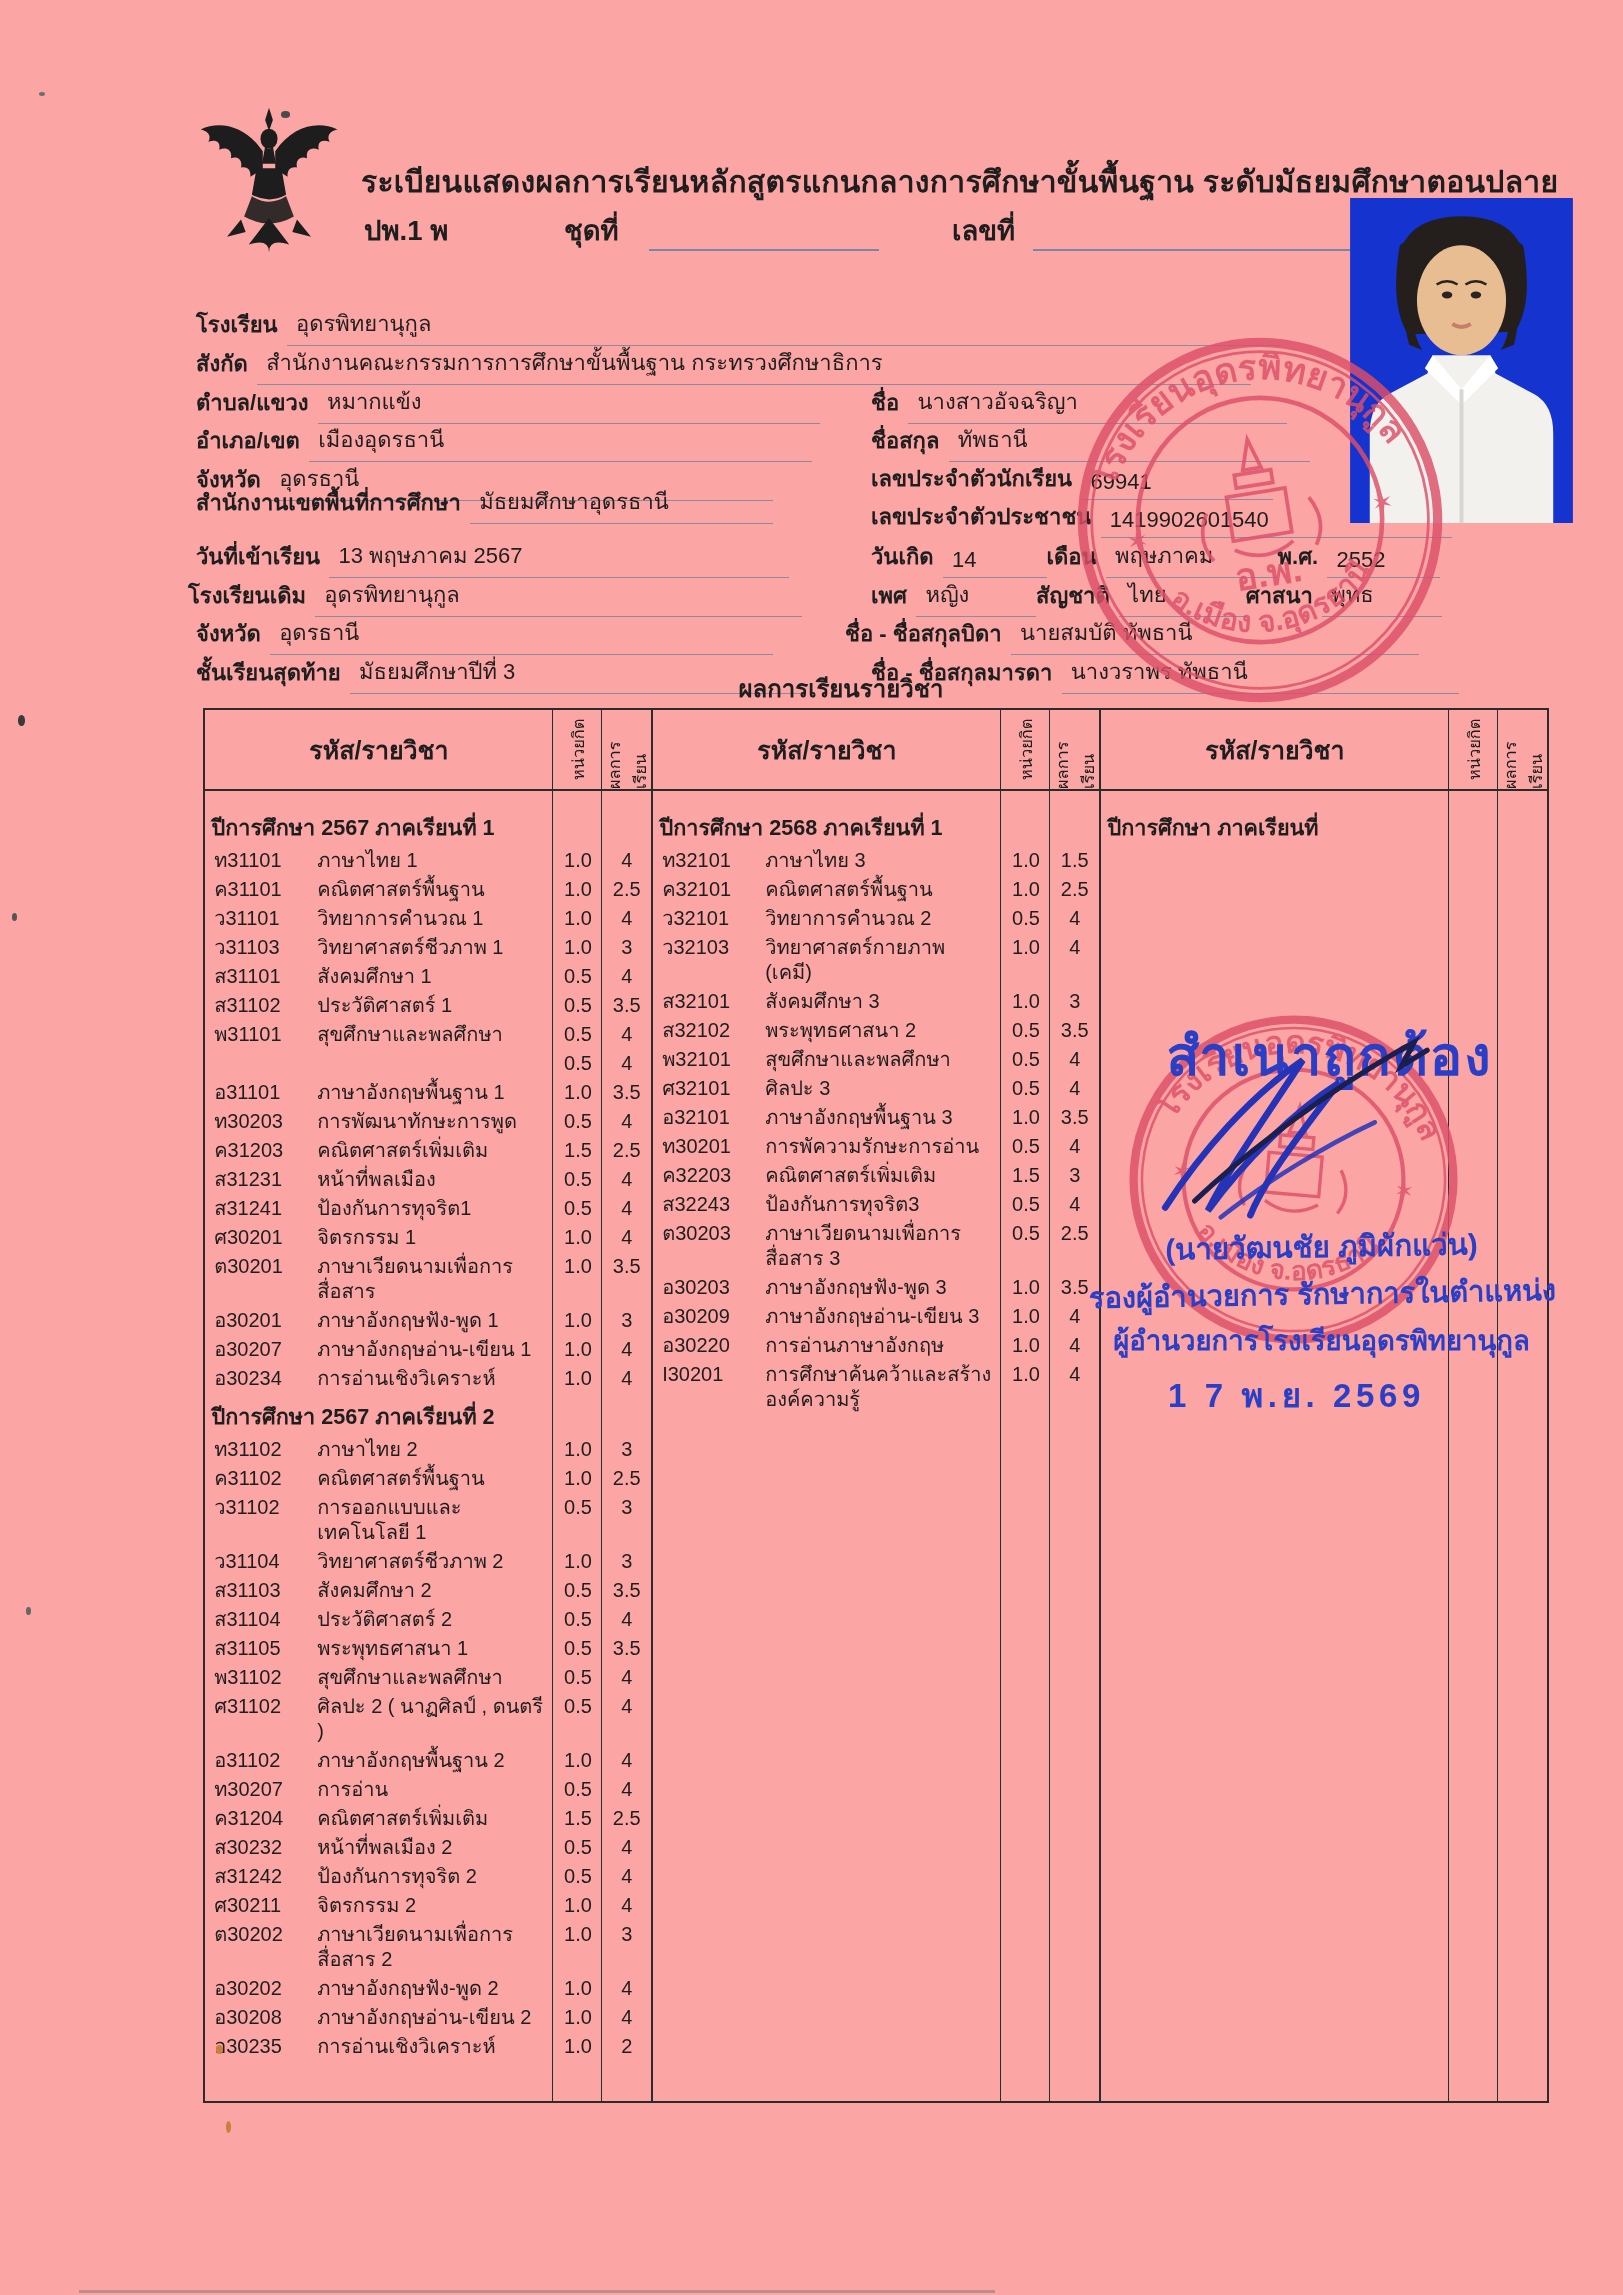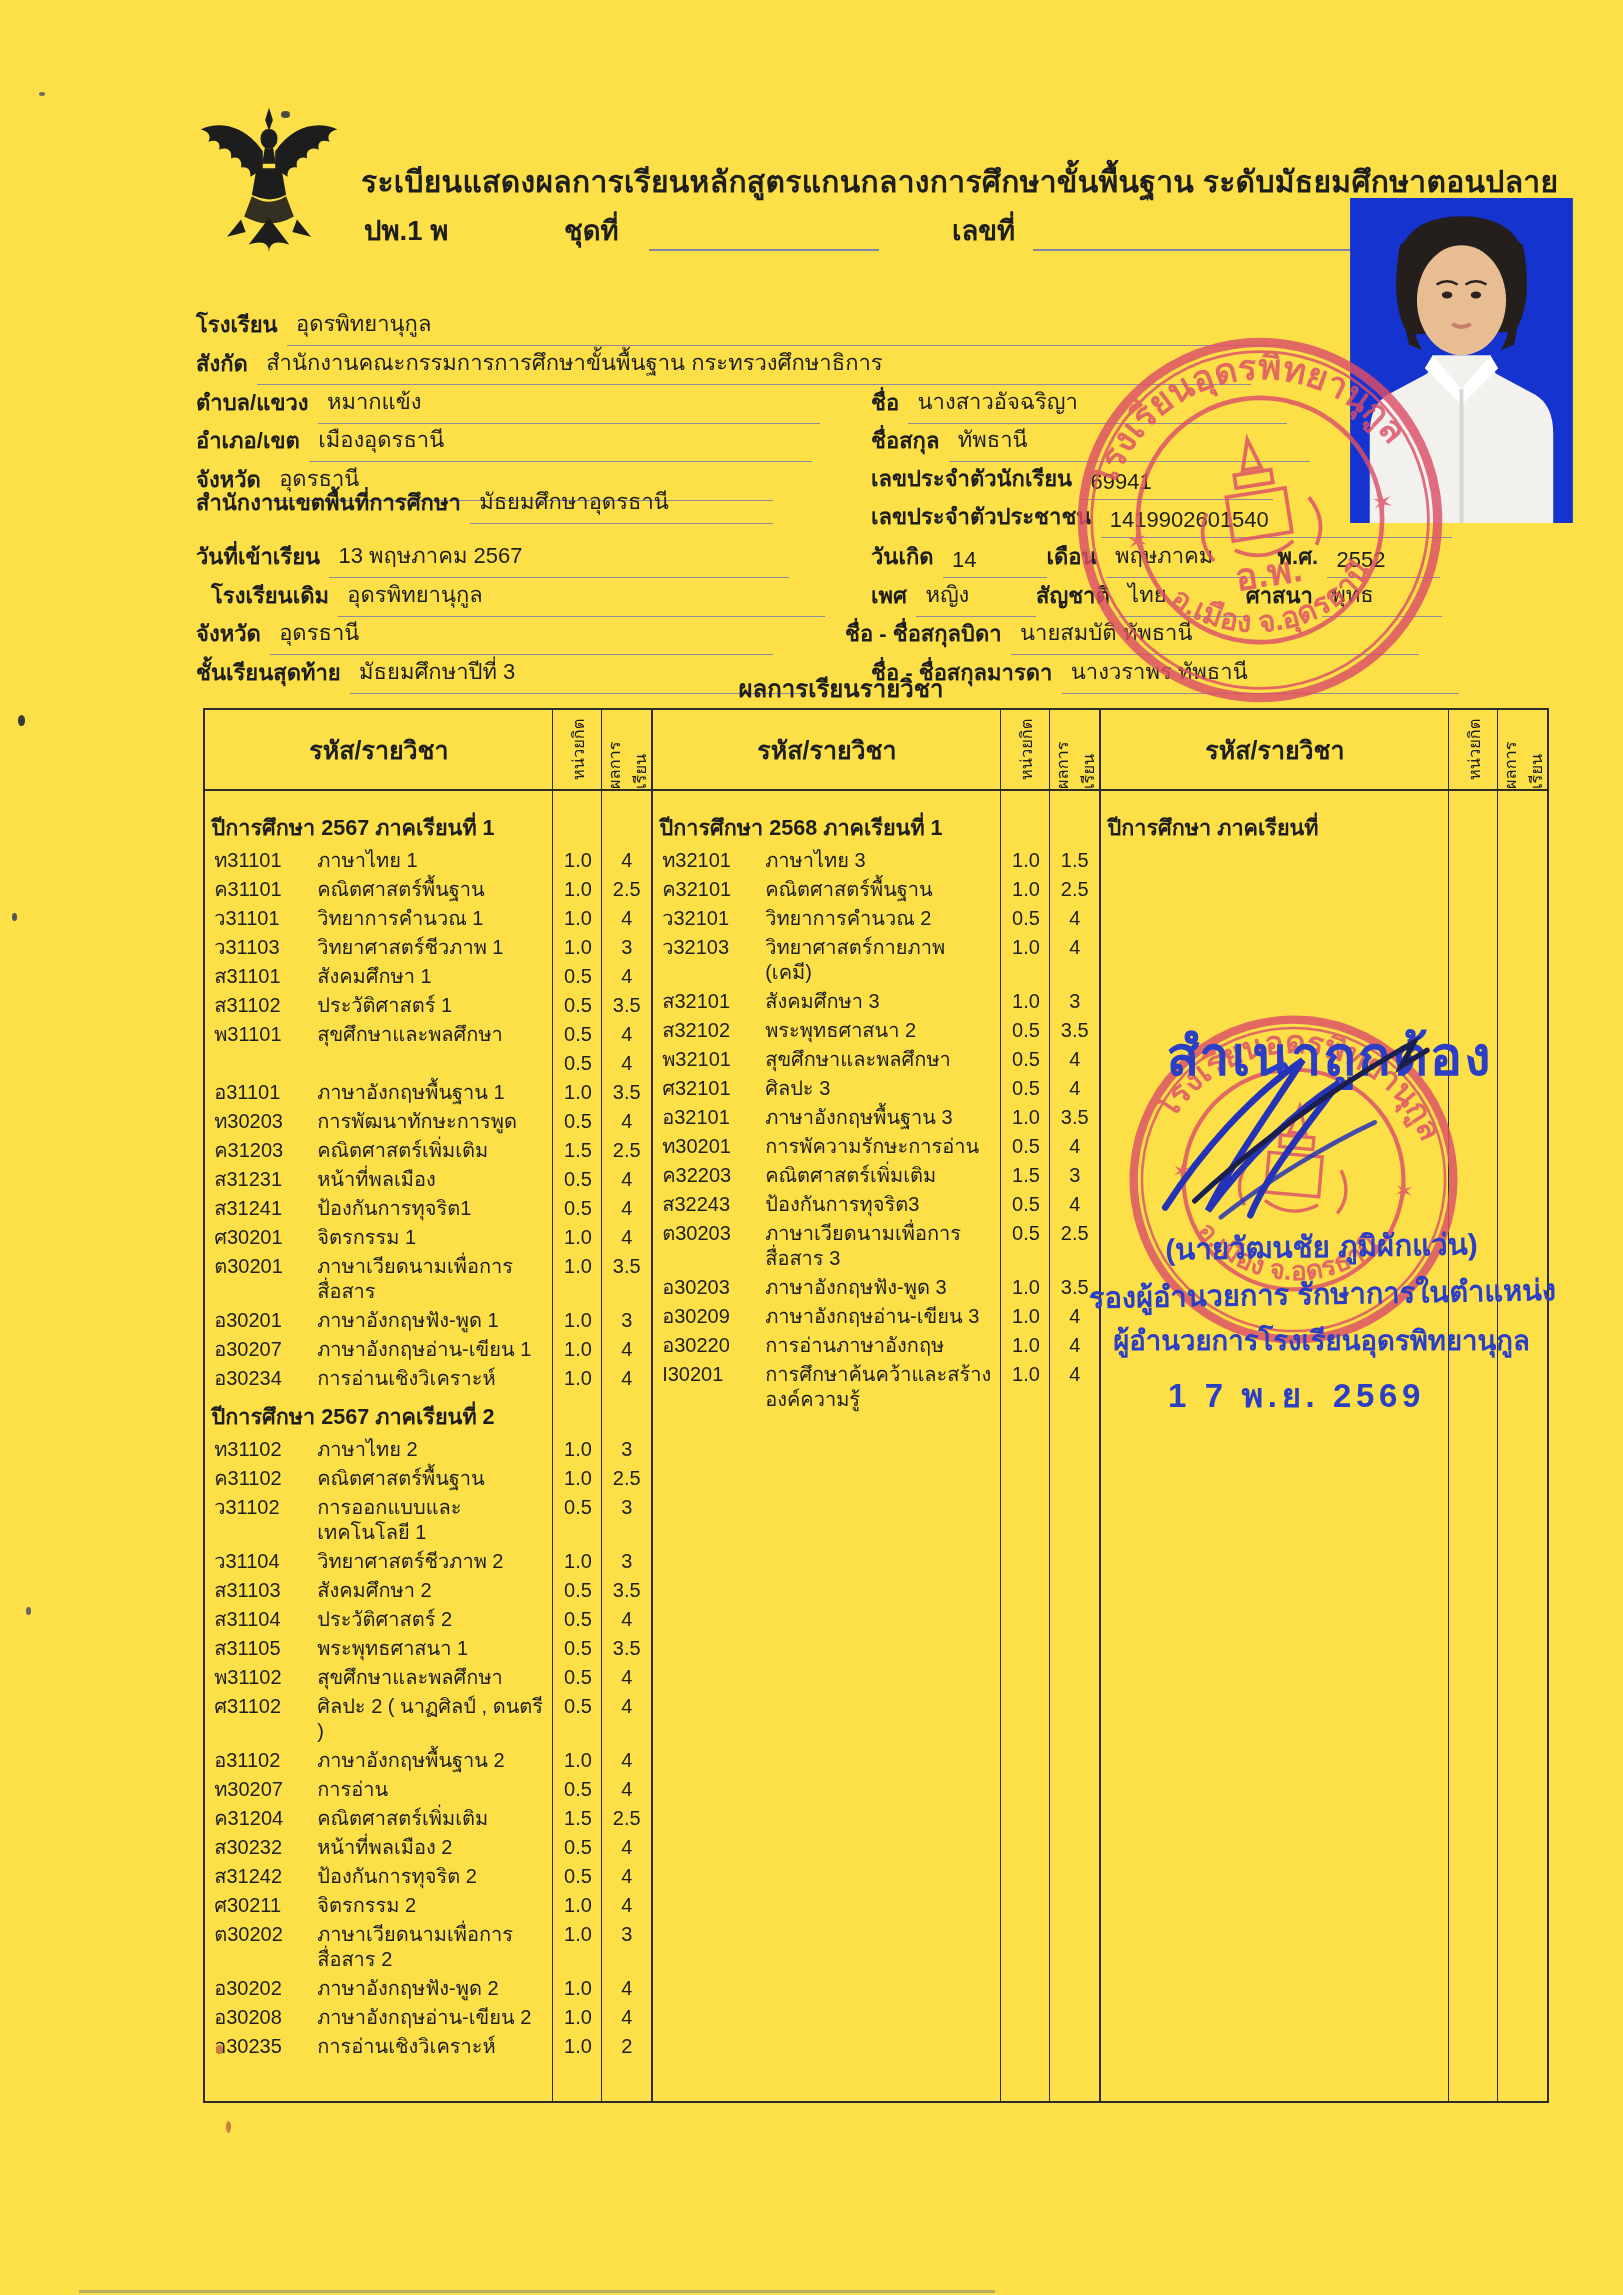--- a/index.html
+++ b/index.html
@@ -1,18 +1,18 @@
 <!DOCTYPE html>
 <html style="font-size:10.5px"><head>
 <meta charset="utf-8">
 <style>
   html,body{margin:0;padding:0;background:#555;}
   .page{
     position:relative; width:1623px; height:2295px; margin:0 auto;
-    background:#fde047; overflow:hidden;
+    background:#fca5a5; overflow:hidden;
     font-family:"Liberation Sans","DejaVu Sans",sans-serif;
     color:#1e1e1e;
   }
   
   .emblem{position:absolute; left:191px; top:103px; width:156px; height:171px;}
   .doc-title{position:absolute; left:361px; top:158px; width:1231px;
     font-size:30px; font-weight:bold; letter-spacing:0.3px; white-space:nowrap;}
   .form-row{position:absolute; left:0; top:208px; width:1623px; height:52px; font-size:27.5px;text-align:right;}
   .form-code{position:absolute; left:364px; top:0; font-weight:bold;}
   .set-label{position:absolute; left:564px; top:0; font-weight:bold;}
@@ -113,21 +113,21 @@
         <span class="fvalue" style="width: 491px;">อุดรธานี</span>
       </div>
       <div class="info-row" style="left: 196px; top: 484px;">
         <span class="flabel">สำนักงานเขตพื้นที่การศึกษา</span>
         <span class="fvalue" style="width: 291px;">มัธยมศึกษาอุดรธานี</span>
       </div>
       <div class="info-row" style="left: 196px; top: 538px;">
         <span class="flabel">วันที่เข้าเรียน</span>
         <span class="fvalue" style="width: 448px;">13 พฤษภาคม 2567</span>
       </div>
-      <div class="info-row" style="left: 211px; top: 577px;">
+      <div class="info-row" style="left: 188px; top: 577px;">
         <span class="flabel">โรงเรียนเดิม</span>
         <span class="fvalue" style="width: 475px;">อุดรพิทยานุกูล</span>
       </div>
       <div class="info-row" style="left: 196px; top: 615px;">
         <span class="flabel">จังหวัด</span>
         <span class="fvalue" style="width: 491px;">อุดรธานี</span>
       </div>
       <div class="info-row" style="left: 196px; top: 654px;">
         <span class="flabel">ชั้นเรียนสุดท้าย</span>
         <span class="fvalue" style="width: 442px;">มัธยมศึกษาปีที่ 3</span>

